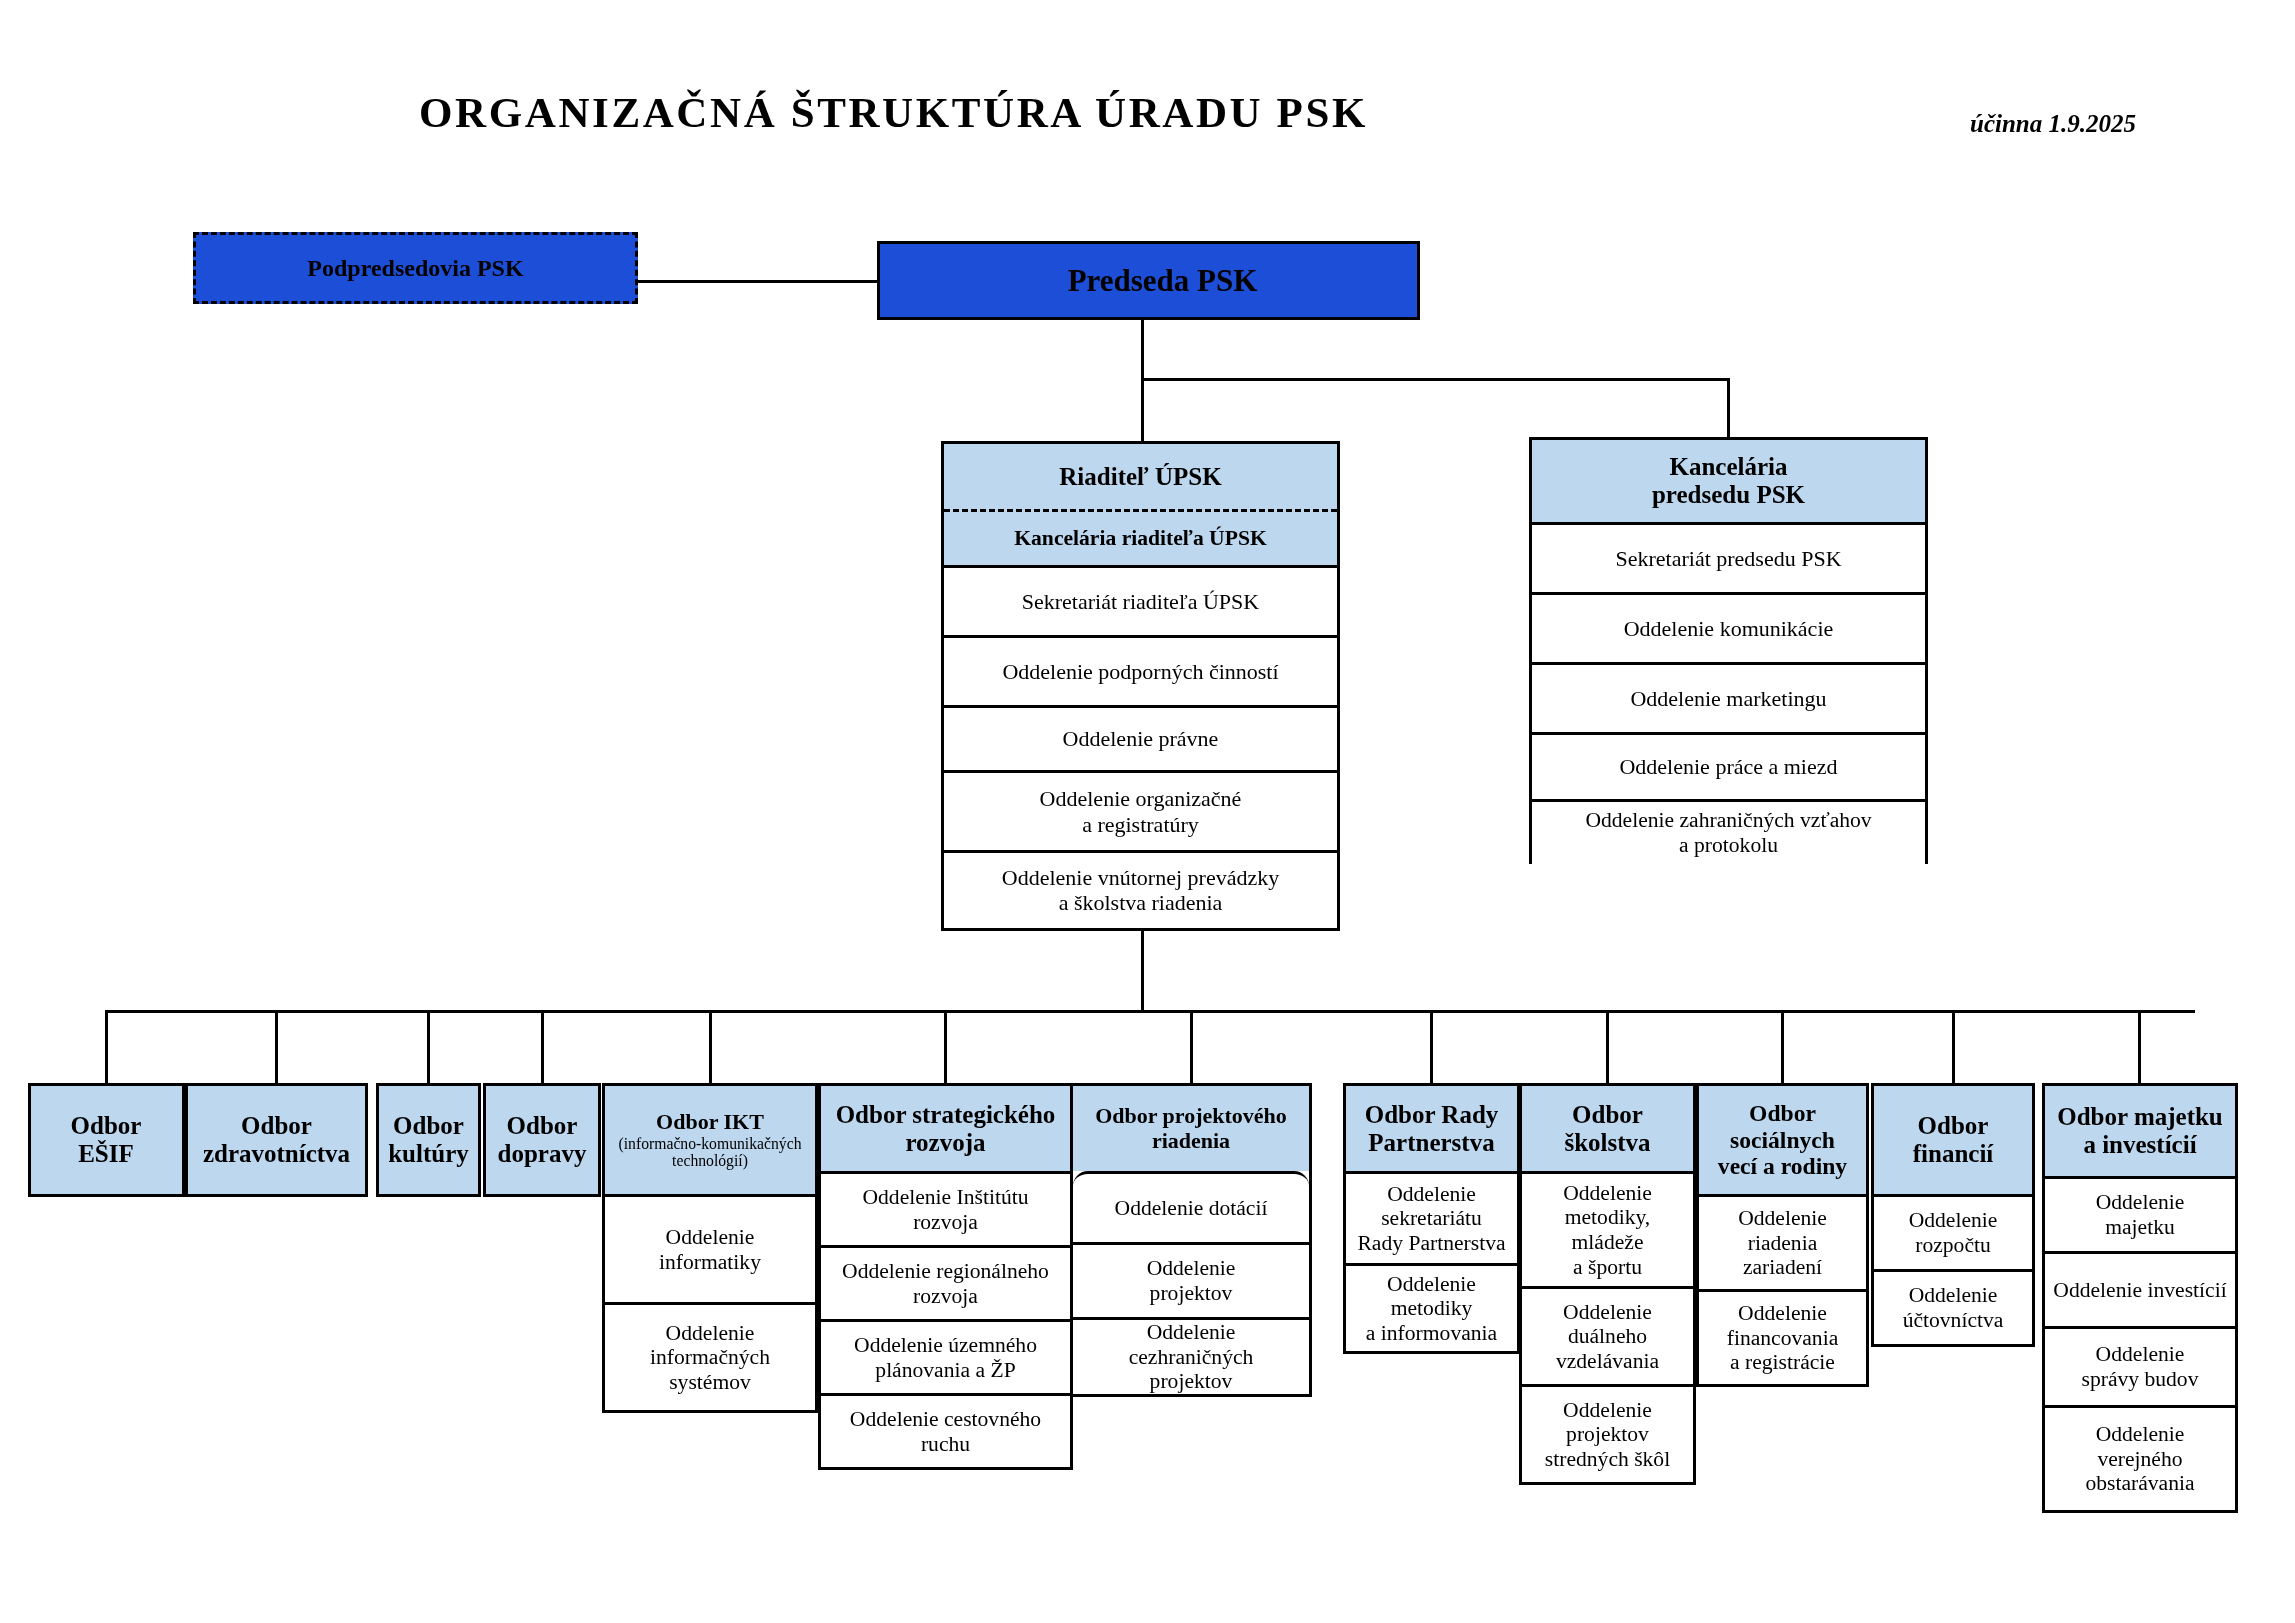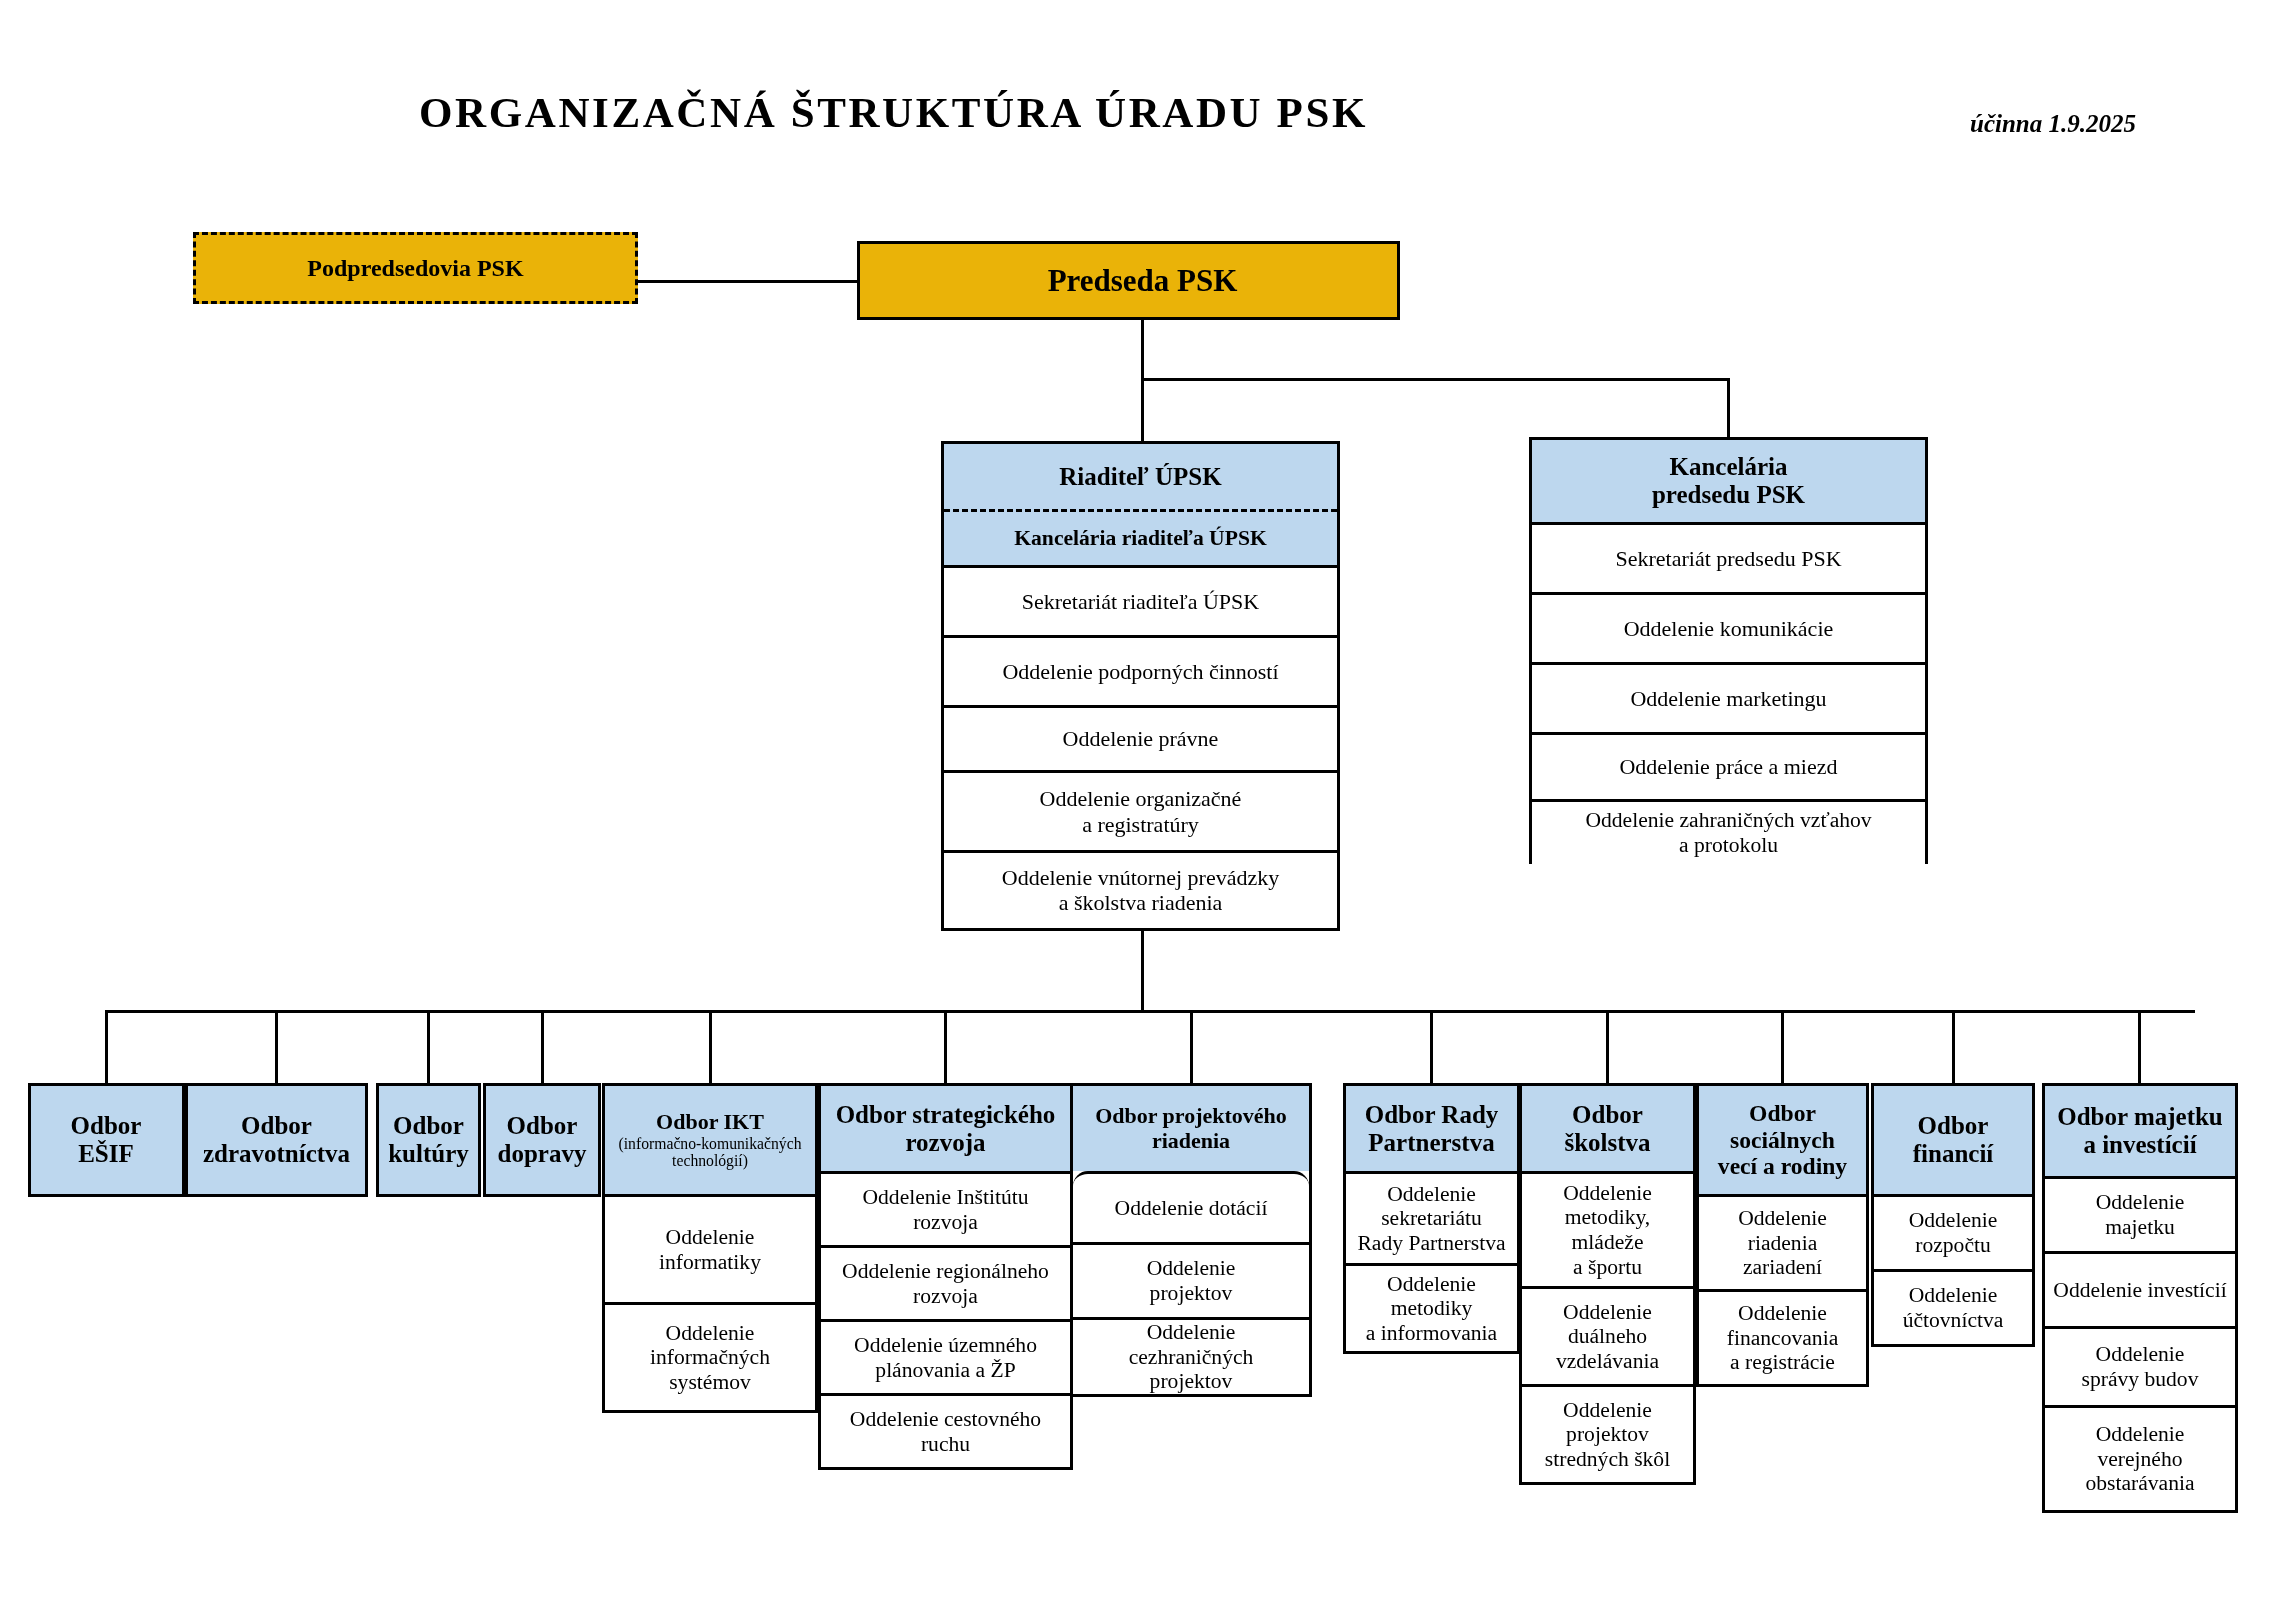--- a/index.html
+++ b/index.html
@@ -18,21 +18,21 @@
     white-space:nowrap;color:#000;
   }
   #effective{
     position:absolute;left:1970px;top:110px;
     font-size:25px;font-weight:bold;font-style:italic;
     white-space:nowrap;color:#000;
   }
 
   
   .box{position:absolute;box-sizing:border-box;border:3.3px solid #000;background:#fff;}
-  .blue{background:#eab308;}
+  .blue{background:#1d4ed8;}
   .hdr{
     display:flex;align-items:center;justify-content:center;
     text-align:center;font-weight:bold;box-sizing:border-box;
     background:#bdd7ee;line-height:1.12;
   }
   .row{
     display:flex;align-items:center;justify-content:center;
     text-align:center;box-sizing:border-box;background:#fff;
     border-top:3.3px solid #000;line-height:1.14;
   }
@@ -52,21 +52,21 @@
 
   <div id="title">ORGANIZAČNÁ ŠTRUKTÚRA ÚRADU PSK</div>
   <div id="effective">účinna 1.9.2025</div>
 
   <div class="box dashed-box blue" style="left:193px;top:232px;width:445px;height:72px;">
     <div style="display:flex;align-items:center;justify-content:center;width:100%;height:100%;font-size:24px;font-weight:bold;">Podpredsedovia PSK</div>
   </div>
 
   <div class="ln h" style="left:638px;top:280px;width:239px;"></div>
 
-  <div class="box blue" style="left:857px;top:241px;width:543px;height:79px;padding-left:28px;">
+  <div class="box blue" style="left:877px;top:241px;width:543px;height:79px;padding-left:28px;">
     <div style="display:flex;align-items:center;justify-content:center;width:100%;height:100%;font-size:31px;font-weight:bold;">Predseda PSK</div>
   </div>
 
   <div class="ln v" style="left:1141px;top:319px;height:60px;"></div>
   <div class="ln h" style="left:1141px;top:378px;width:589px;"></div>
   <div class="ln v" style="left:1141px;top:378px;height:65px;"></div>
   <div class="ln v" style="left:1727px;top:378px;height:59px;"></div>
 
   <div class="box" style="left:941px;top:441px;width:399px;height:490px;padding:0;">
     <div class="hdr" style="height:65px;font-size:25px;">Riaditeľ ÚPSK</div>

